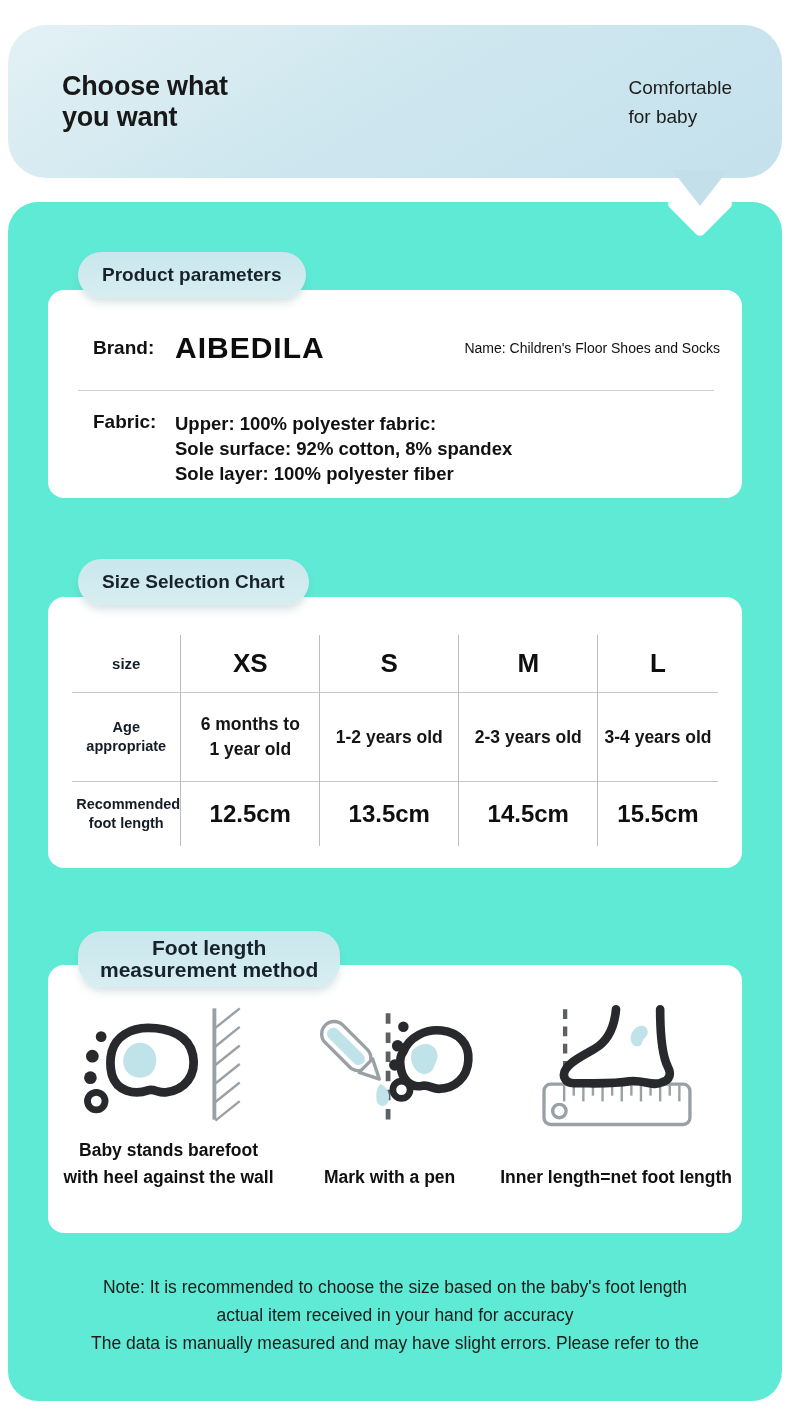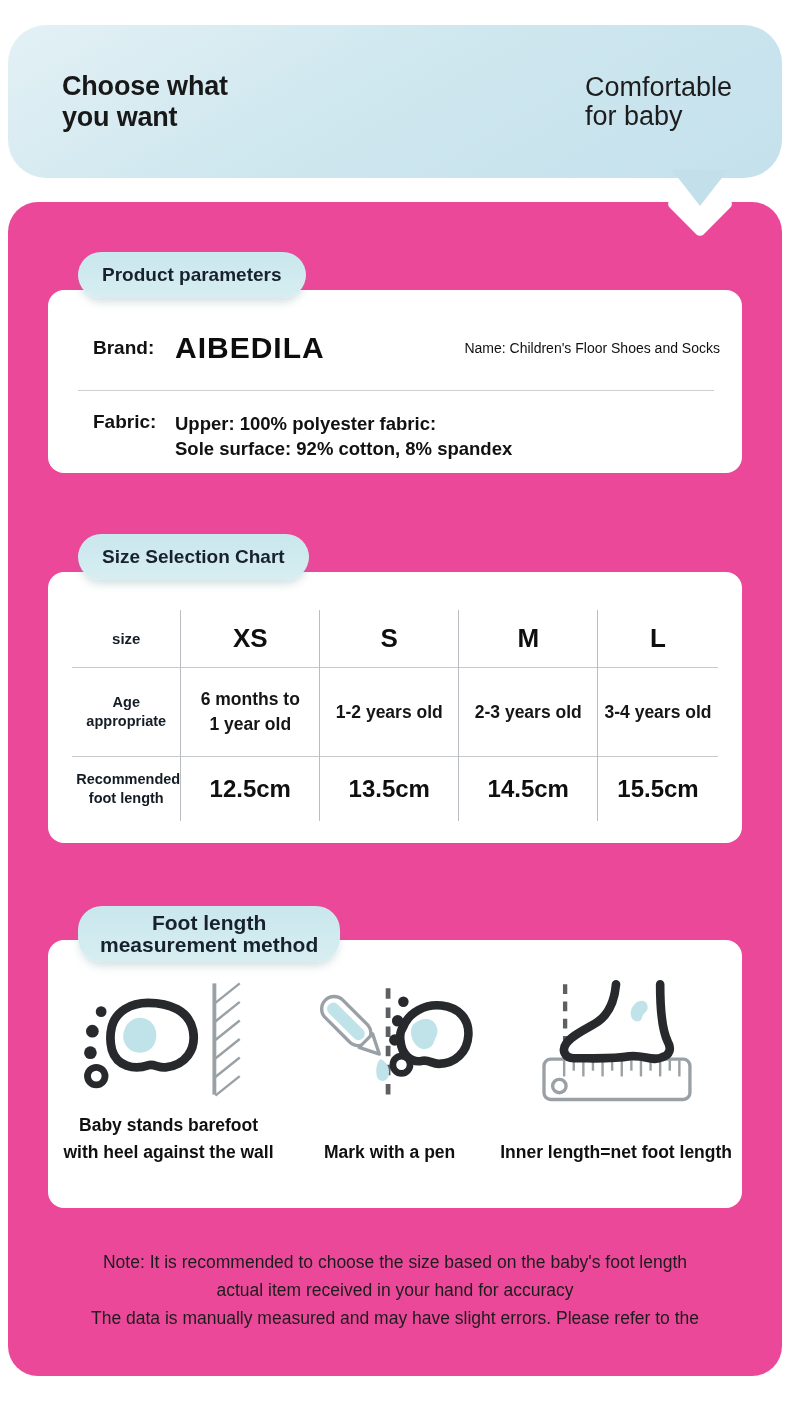--- a/index.html
+++ b/index.html
@@ -11,34 +11,34 @@
   .page{position:relative;width:790px;height:1416px;overflow:hidden;}
 
   
   .banner{
     position:relative;margin:25px 8px 0;height:153px;border-radius:38px;
     background:linear-gradient(150deg,#e3f1f5 0%,#cfe7ef 45%,#c4e1ec 100%);
     display:flex;align-items:center;justify-content:space-between;
     padding:0 50px 0 54px;box-sizing:border-box;z-index:1;
   }
   .banner-title{font-size:27px;font-weight:bold;line-height:31px;color:#181818;letter-spacing:-0.2px;}
-  .banner-tag{font-size:27px;font-weight:normal;line-height:29px;color:#1d1d1d;}
+  .banner-tag{font-size:19px;font-weight:normal;line-height:29px;color:#1d1d1d;}
 
   .notch-diamond{
     position:absolute;top:180px;left:676px;width:48px;height:48px;
     background:#ffffff;transform:rotate(45deg);z-index:2;border-radius:5px;
   }
   .banner-tail{
     position:absolute;top:170px;left:672px;width:56px;height:36px;
     background:#c3dfea;clip-path:polygon(0 0,100% 0,50% 100%);z-index:3;
   }
 
   
   .panel{
-    position:relative;margin:24px 8px 0;border-radius:30px;background:#ec4899;
+    position:relative;margin:24px 8px 0;border-radius:30px;background:#5eead4;
     padding:50px 0 44px;box-sizing:border-box;z-index:1;
   }
 
   .pill{
     position:relative;z-index:2;display:inline-flex;flex-direction:column;
     align-items:center;justify-content:center;
     margin-left:70px;min-height:46px;padding:0 24px;border-radius:24px;
     background:linear-gradient(180deg,#c9e7ed 0%,#d7eef1 100%);
     box-shadow:0 6px 9px -2px rgba(110,150,160,0.30);
     font-size:19px;font-weight:bold;color:#18222e;text-align:center;box-sizing:border-box;
@@ -126,20 +126,21 @@
         <span class="field-label">Brand:</span>
         <span class="brand-value">AIBEDILA</span>
         <span class="name-text">Name: Children's Floor Shoes and Socks</span>
       </div>
       <hr class="pp-divider">
       <div class="fabric-row">
         <span class="field-label">Fabric:</span>
         <div class="fabric-lines">
           <div>Upper: 100% polyester fabric:</div>
           <div>Sole surface: 92% cotton, 8% spandex</div>
+          <div>Sole layer: 100% polyester fiber</div>
         </div>
       </div>
     </div>
 
     
     <div class="pill" style="margin-top:61px;">
       <span>Size Selection Chart</span>
     </div>
     <div class="white-card size-card">
       <table class="size-table">

